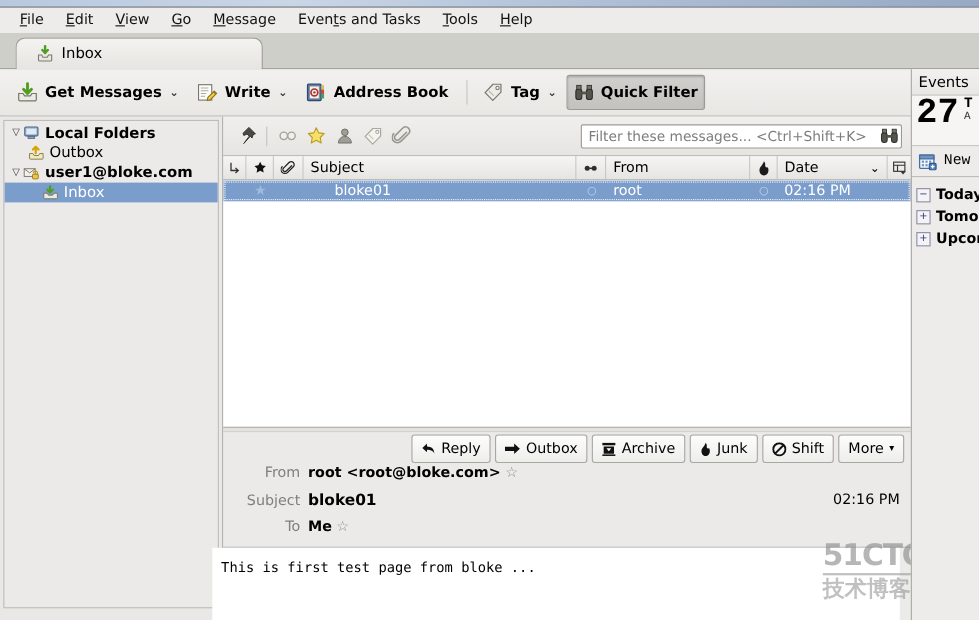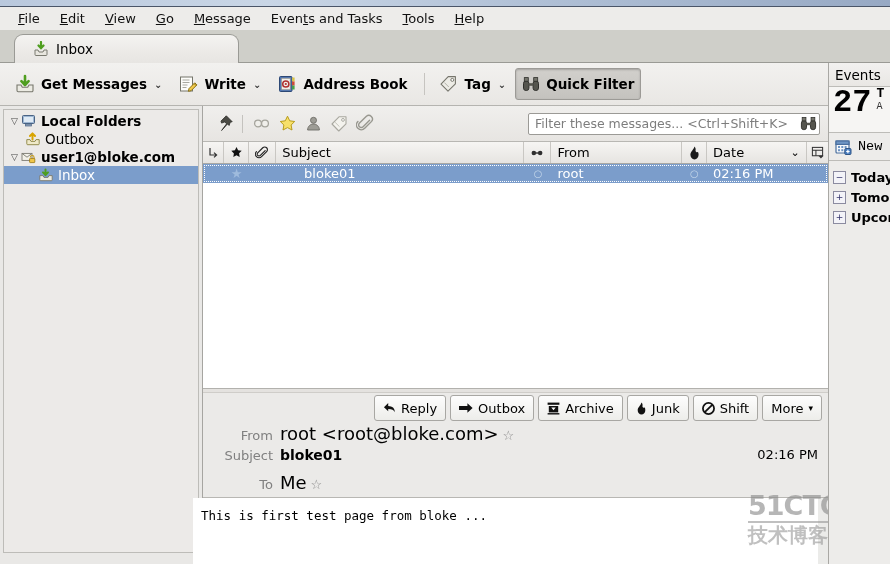--- a/index.html
+++ b/index.html
@@ -236,21 +236,21 @@
     cursor: default;
   }
   .act-btn .lbl { margin-left: 5px; }
   .act-btn .caret { margin-left: 5px; font-size: 9px; }
 
   .hdr-line { position: absolute; left: 0; display: flex; align-items: baseline; }
   .hdr-label {
     color: #808080; font-size: 13px; text-align: right;
     width: 62px; display: inline-block; margin-right: 7px;
   }
-  .hdr-value { font-size: 18px; color: #000; }
+  .hdr-value { font-size: 13px; color: #000; font-weight: bold; }
   .hdr-value.bold { font-weight: bold; font-size: 14px; }
   .star-outline { margin-left: 4px; color: #8d8d8d; font-size: 13px; }
   .hdr-date {
     position: absolute; right: 10px; font-size: 13px; color: #000;
   }
 
   
   .msgbody {
     position: absolute; left: 193px; top: 498px; width: 625px; height: 86px;
     background: #fff;

